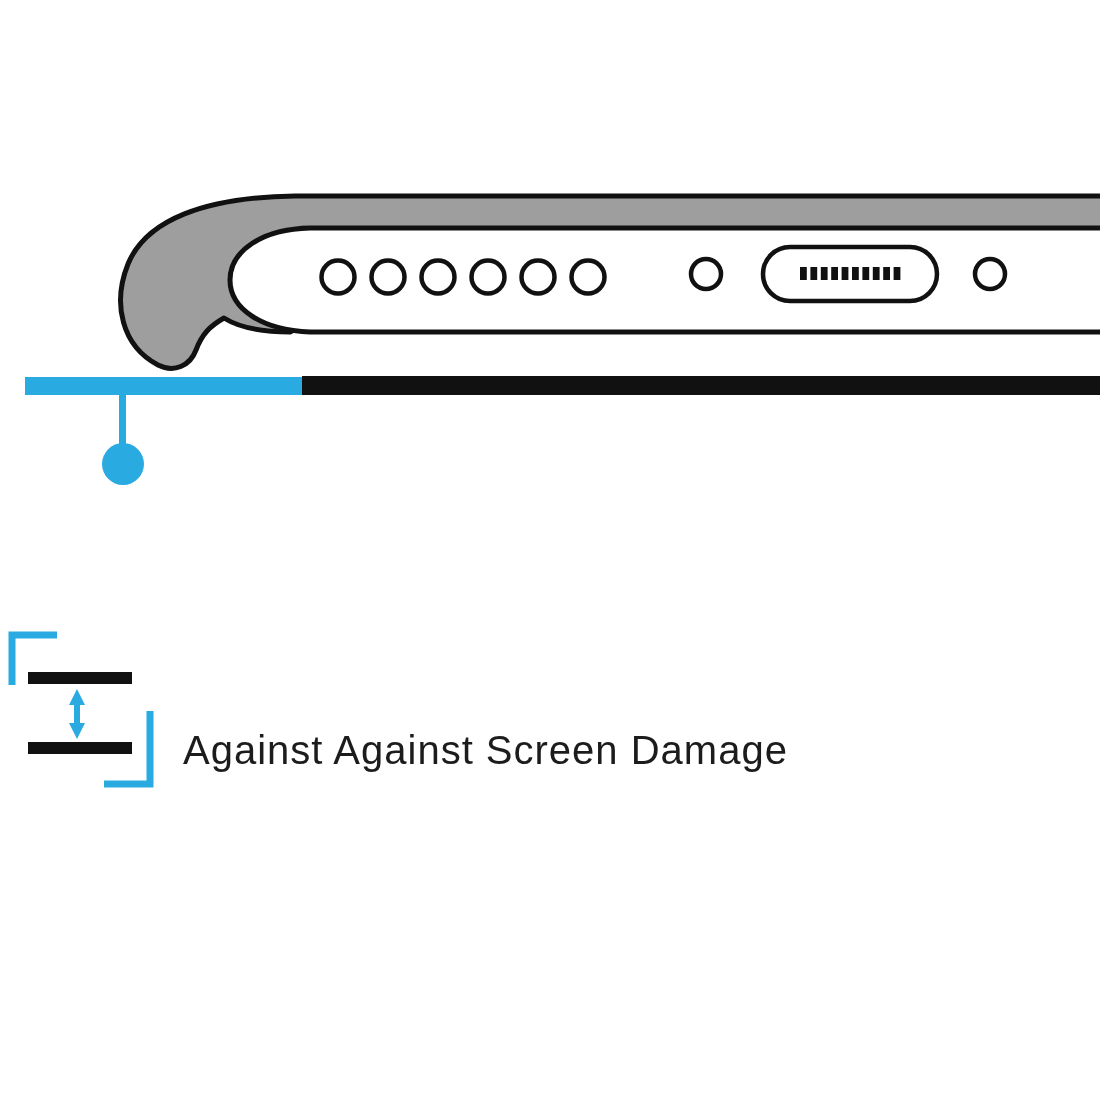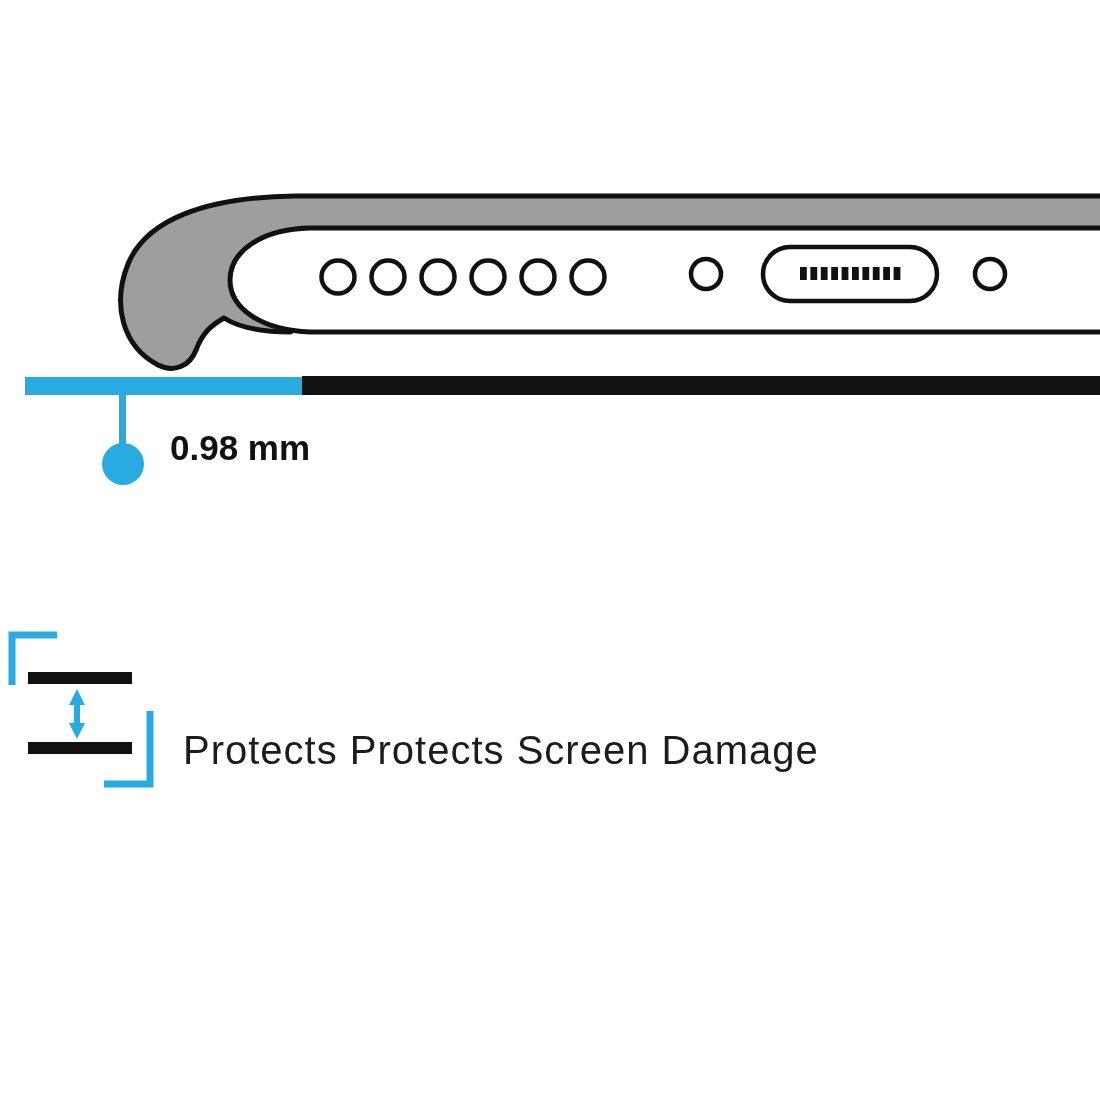--- a/index.html
+++ b/index.html
@@ -122,27 +122,26 @@
     </g>
 
     <circle class="hole" cx="990" cy="274" r="15"></circle>
   </svg>
 
   <div class="bar-accent"></div>
   <div class="bar-dark"></div>
 
   <div class="measure-line"></div>
   <div class="measure-dot"></div>
-  <div class="measure-label">0.98 mm</div>
 
   <svg class="lift-icon" viewBox="0 0 170 175" xmlns="http://www.w3.org/2000/svg">
     <path class="bracket" d="M 57,10 L 12,10 L 12,60"></path>
     <rect class="icon-bar" x="28" y="47" width="104" height="12"></rect>
     <polygon class="arrow-head" points="69,80 85,80 77,64"></polygon>
     <line class="arrow-shaft" x1="77" y1="76" x2="77" y2="102"></line>
     <polygon class="arrow-head" points="69,98 85,98 77,114"></polygon>
     <rect class="icon-bar" x="28" y="117" width="104" height="12"></rect>
     <path class="bracket" d="M 150,86 L 150,159 L 104,159"></path>
   </svg>
 
-  <div class="feature-subtitle">Protects Protects Screen Damage</div>
+  <div class="feature-subtitle">Against Against Screen Damage</div>
 
 </div>
 
 </body></html>

